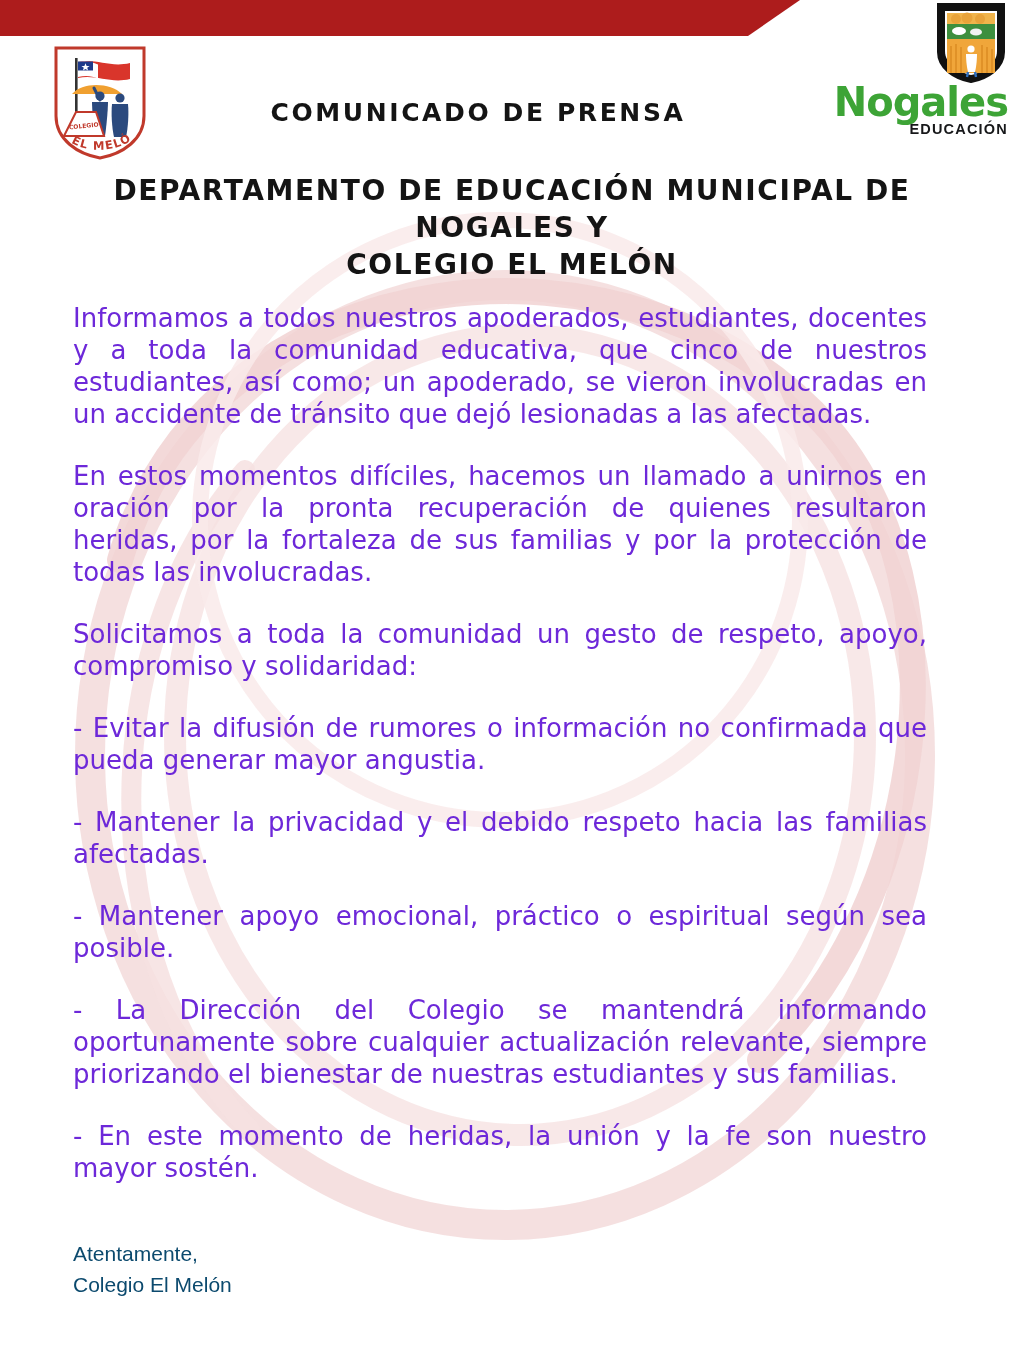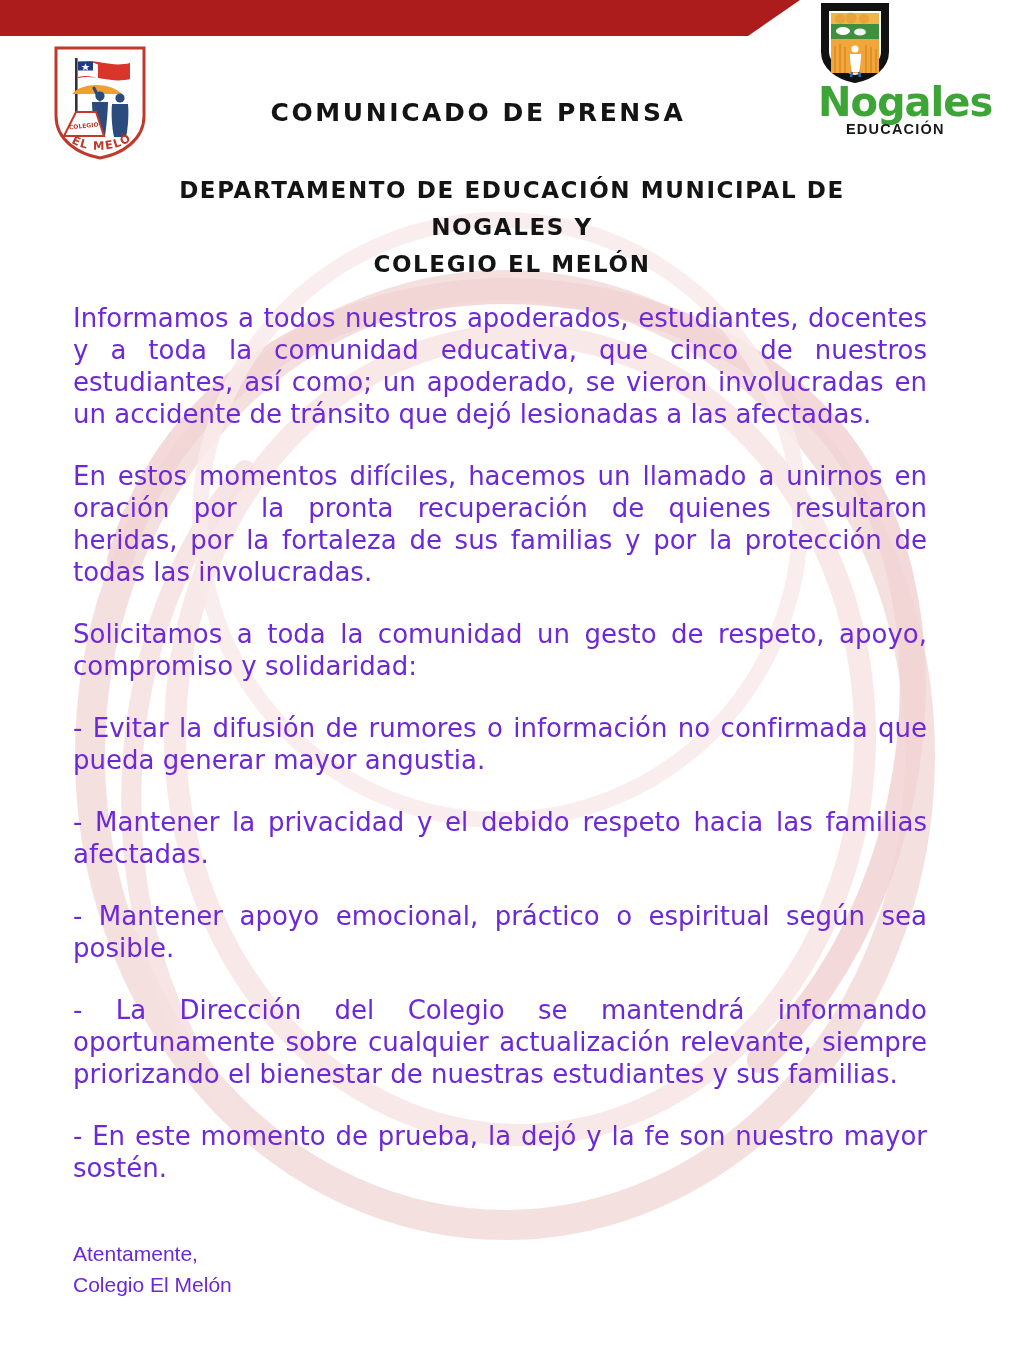--- a/index.html
+++ b/index.html
@@ -59,21 +59,21 @@
     width: 104px;
     height: 118px;
   }
 
   .logo-right {
     position: absolute;
     left: 818px;
     top: 2px;
     width: 190px;
     height: 140px;
-    text-align: left;
+    text-align: right;
   }
   .logo-right .shield-wrap {
     height: 82px;
   }
   .logo-right .brand {
     font-family: "DejaVu Sans", sans-serif;
     font-weight: bold;
     font-size: 40px;
     line-height: 40px;
     letter-spacing: -1px;
@@ -104,21 +104,21 @@
   }
 
   .title-sub {
     position: absolute;
     left: 92px;
     top: 172px;
     width: 840px;
     text-align: center;
     font-family: "DejaVu Sans", sans-serif;
     font-weight: bold;
-    font-size: 23px;
+    font-size: 28px;
     line-height: 37px;
     letter-spacing: 1.6px;
     color: #141414;
   }
 
   
   .body-wrap {
     position: absolute;
     left: 73px;
     top: 302px;
@@ -136,21 +136,21 @@
   .para.gap-lg { margin-bottom: 30px; }
 
   .signature {
     position: absolute;
     left: 73px;
     top: 1238px;
     z-index: 3;
     font-family: "Liberation Sans", "DejaVu Sans", sans-serif;
     font-size: 21px;
     line-height: 31px;
-    color: #6d28d9;
+    color: #0c4a6e;
   }
   .signature div { white-space: nowrap; }
 </style>
 </head>
 <body>
 
 <div class="page">
 
   <svg class="watermark" viewBox="0 0 1024 1365" xmlns="http://www.w3.org/2000/svg" aria-hidden="true">
     <g fill="none" stroke="#F3DADA" stroke-opacity="0.85">
@@ -237,21 +237,21 @@
   </div>
 
   <div class="body-wrap">
     <p class="para gap-lg">Informamos a todos nuestros apoderados, estudiantes, docentes y a toda la comunidad educativa, que cinco de nuestros estudiantes, así como; un apoderado, se vieron involucradas en un accidente de tránsito que dejó lesionadas a las afectadas.</p>
     <p class="para gap-lg">En estos momentos difíciles, hacemos un llamado a unirnos en oración por la pronta recuperación de quienes resultaron heridas, por la fortaleza de sus familias y por la protección de todas las involucradas.</p>
     <p class="para gap-lg">Solicitamos a toda la comunidad un gesto de respeto, apoyo, compromiso y solidaridad:</p>
     <p class="para gap-lg">- Evitar la difusión de rumores o información no confirmada que pueda generar mayor angustia.</p>
     <p class="para gap-lg">- Mantener la privacidad y el debido respeto hacia las familias afectadas.</p>
     <p class="para gap-lg">- Mantener apoyo emocional, práctico o espiritual según sea posible.</p>
     <p class="para gap-lg">- La Dirección del Colegio se mantendrá informando oportunamente sobre cualquier actualización relevante, siempre priorizando el bienestar de nuestras estudiantes y sus familias.</p>
-    <p class="para">- En este momento de prueba, la dejó y la fe son nuestro mayor sostén.</p>
+    <p class="para">- En este momento de heridas, la unión y la fe son nuestro mayor sostén.</p>
   </div>
 
   <div class="signature">
     <div>Atentamente,</div>
     <div>Colegio El Melón</div>
   </div>
 
 </div>
 
 </body></html>

